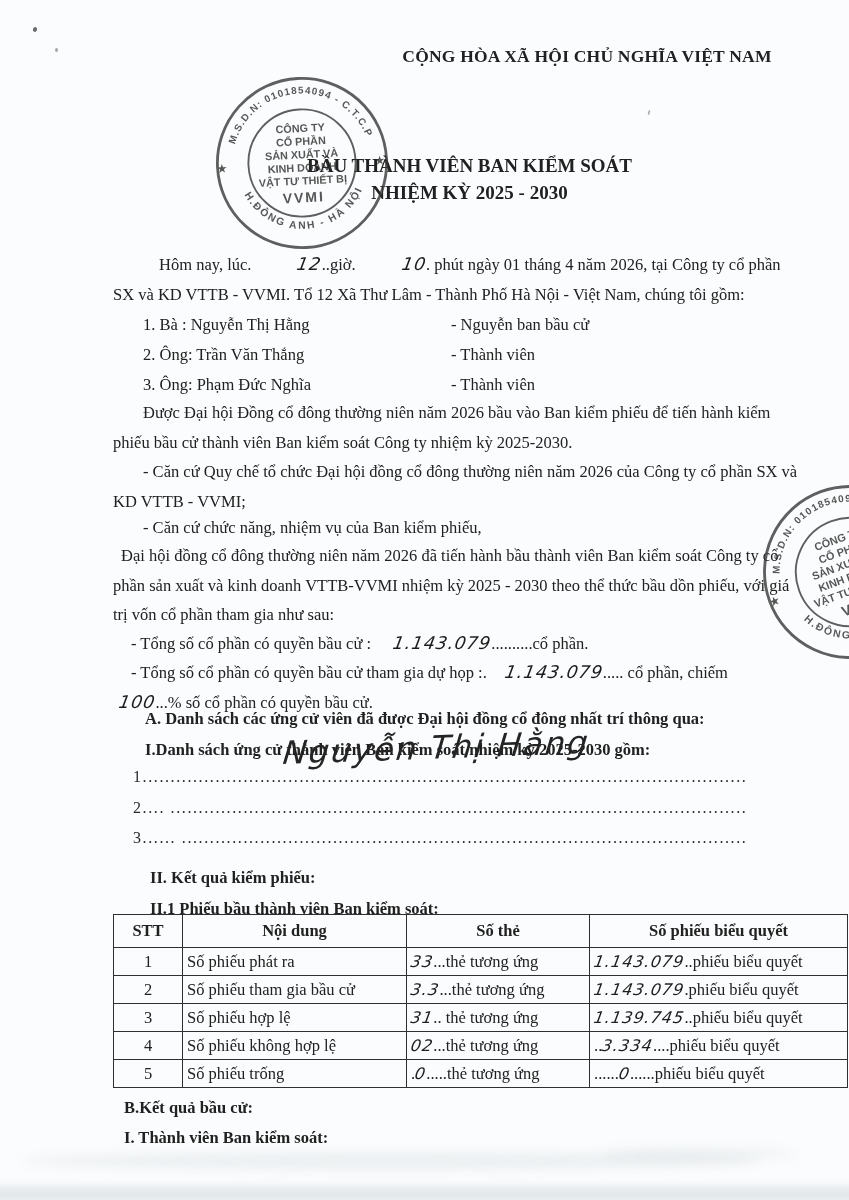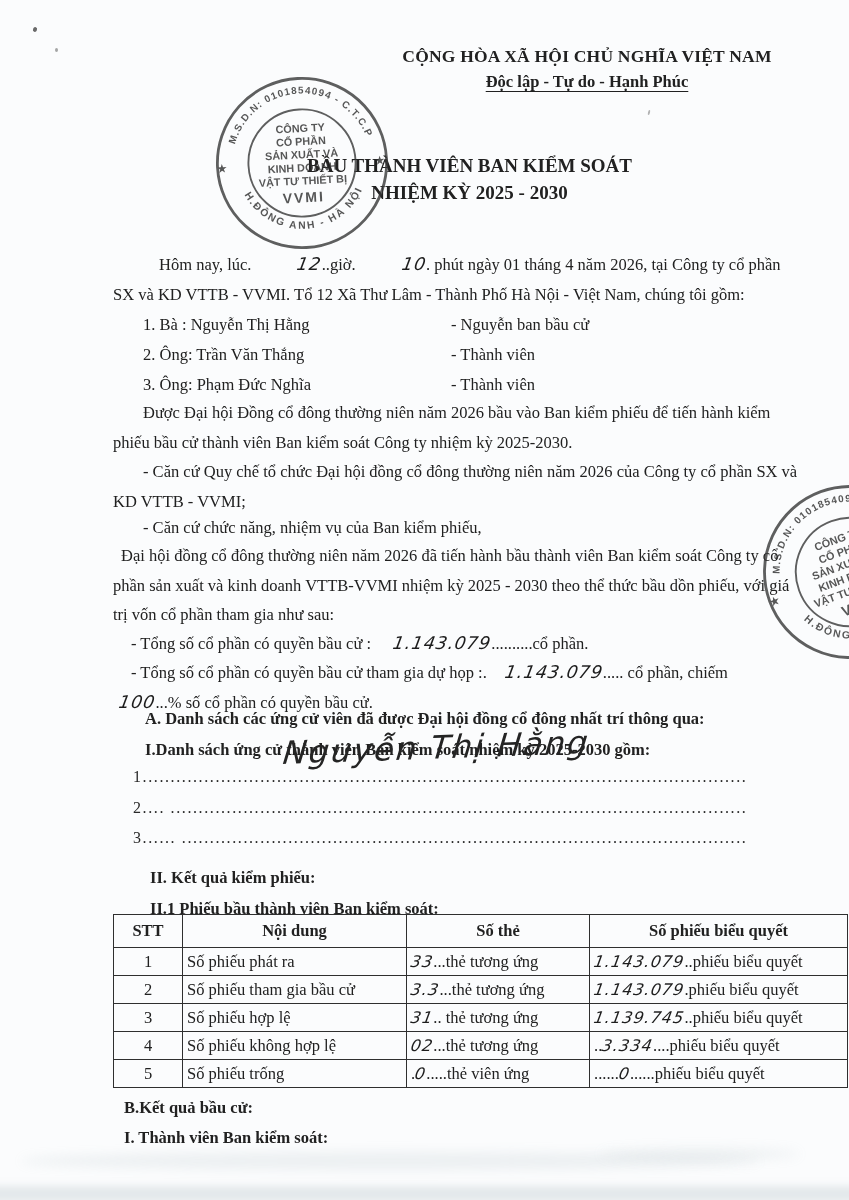--- a/index.html
+++ b/index.html
@@ -55,21 +55,20 @@
   .smudge{position:absolute;background:#9fb0b6;border-radius:50%;filter:blur(6px);}
 </style>
 </head>
 <body>
 
 <div class="abs org">
 </div>
 
 <div class="abs nat">
   <div class="nat-1">CỘNG HÒA XÃ HỘI CHỦ NGHĨA VIỆT NAM</div>
-  <div class="nat-2">Độc lập - Tự do - Hạnh Phúc</div>
 </div>
 
 <div class="abs stamp stamp-1">
   <svg viewBox="0 0 200 200">
     <defs>
       <path id="arcTopA" d="M 26,100 A 74,74 0 1 1 174,100"></path>
       <path id="arcBotA" d="M 30,100 A 70,70 0 0 0 170,100"></path>
     </defs>
     <circle cx="100" cy="100" r="90" stroke-width="3"></circle>
     <circle cx="100" cy="100" r="57" stroke-width="2"></circle>
@@ -191,21 +190,21 @@
   </tr>
   <tr>
     <td class="c-stt">4</td>
     <td class="c-nd">Số phiếu không hợp lệ</td>
     <td class="c-the"><span></span><span class="hw">02</span><span>...thẻ tương ứng</span></td>
     <td class="c-bq"><span>..</span><span class="hw">3.334</span><span>....phiếu biểu quyết</span></td>
   </tr>
   <tr>
     <td class="c-stt">5</td>
     <td class="c-nd">Số phiếu trống</td>
-    <td class="c-the"><span>.</span><span class="hw">0</span><span>.....thẻ viên ứng</span></td>
+    <td class="c-the"><span>.</span><span class="hw">0</span><span>.....thẻ tương ứng</span></td>
     <td class="c-bq"><span>......</span><span class="hw">0</span><span>......phiếu biểu quyết</span></td>
   </tr>
 </tbody>
   </table>
 
 <div class="abs hd" style="left:124px;top:1096px;">B.Kết quả bầu cử:</div>
 <div class="abs hd" style="left:124px;top:1126px;">I. Thành viên Ban kiểm soát:</div>
 
 <div class="speck" style="left:33px;top:27px;width:4px;height:5px;transform:rotate(20deg);"></div>
 <div class="speck" style="left:55px;top:48px;width:3px;height:4px;opacity:.6;"></div>

